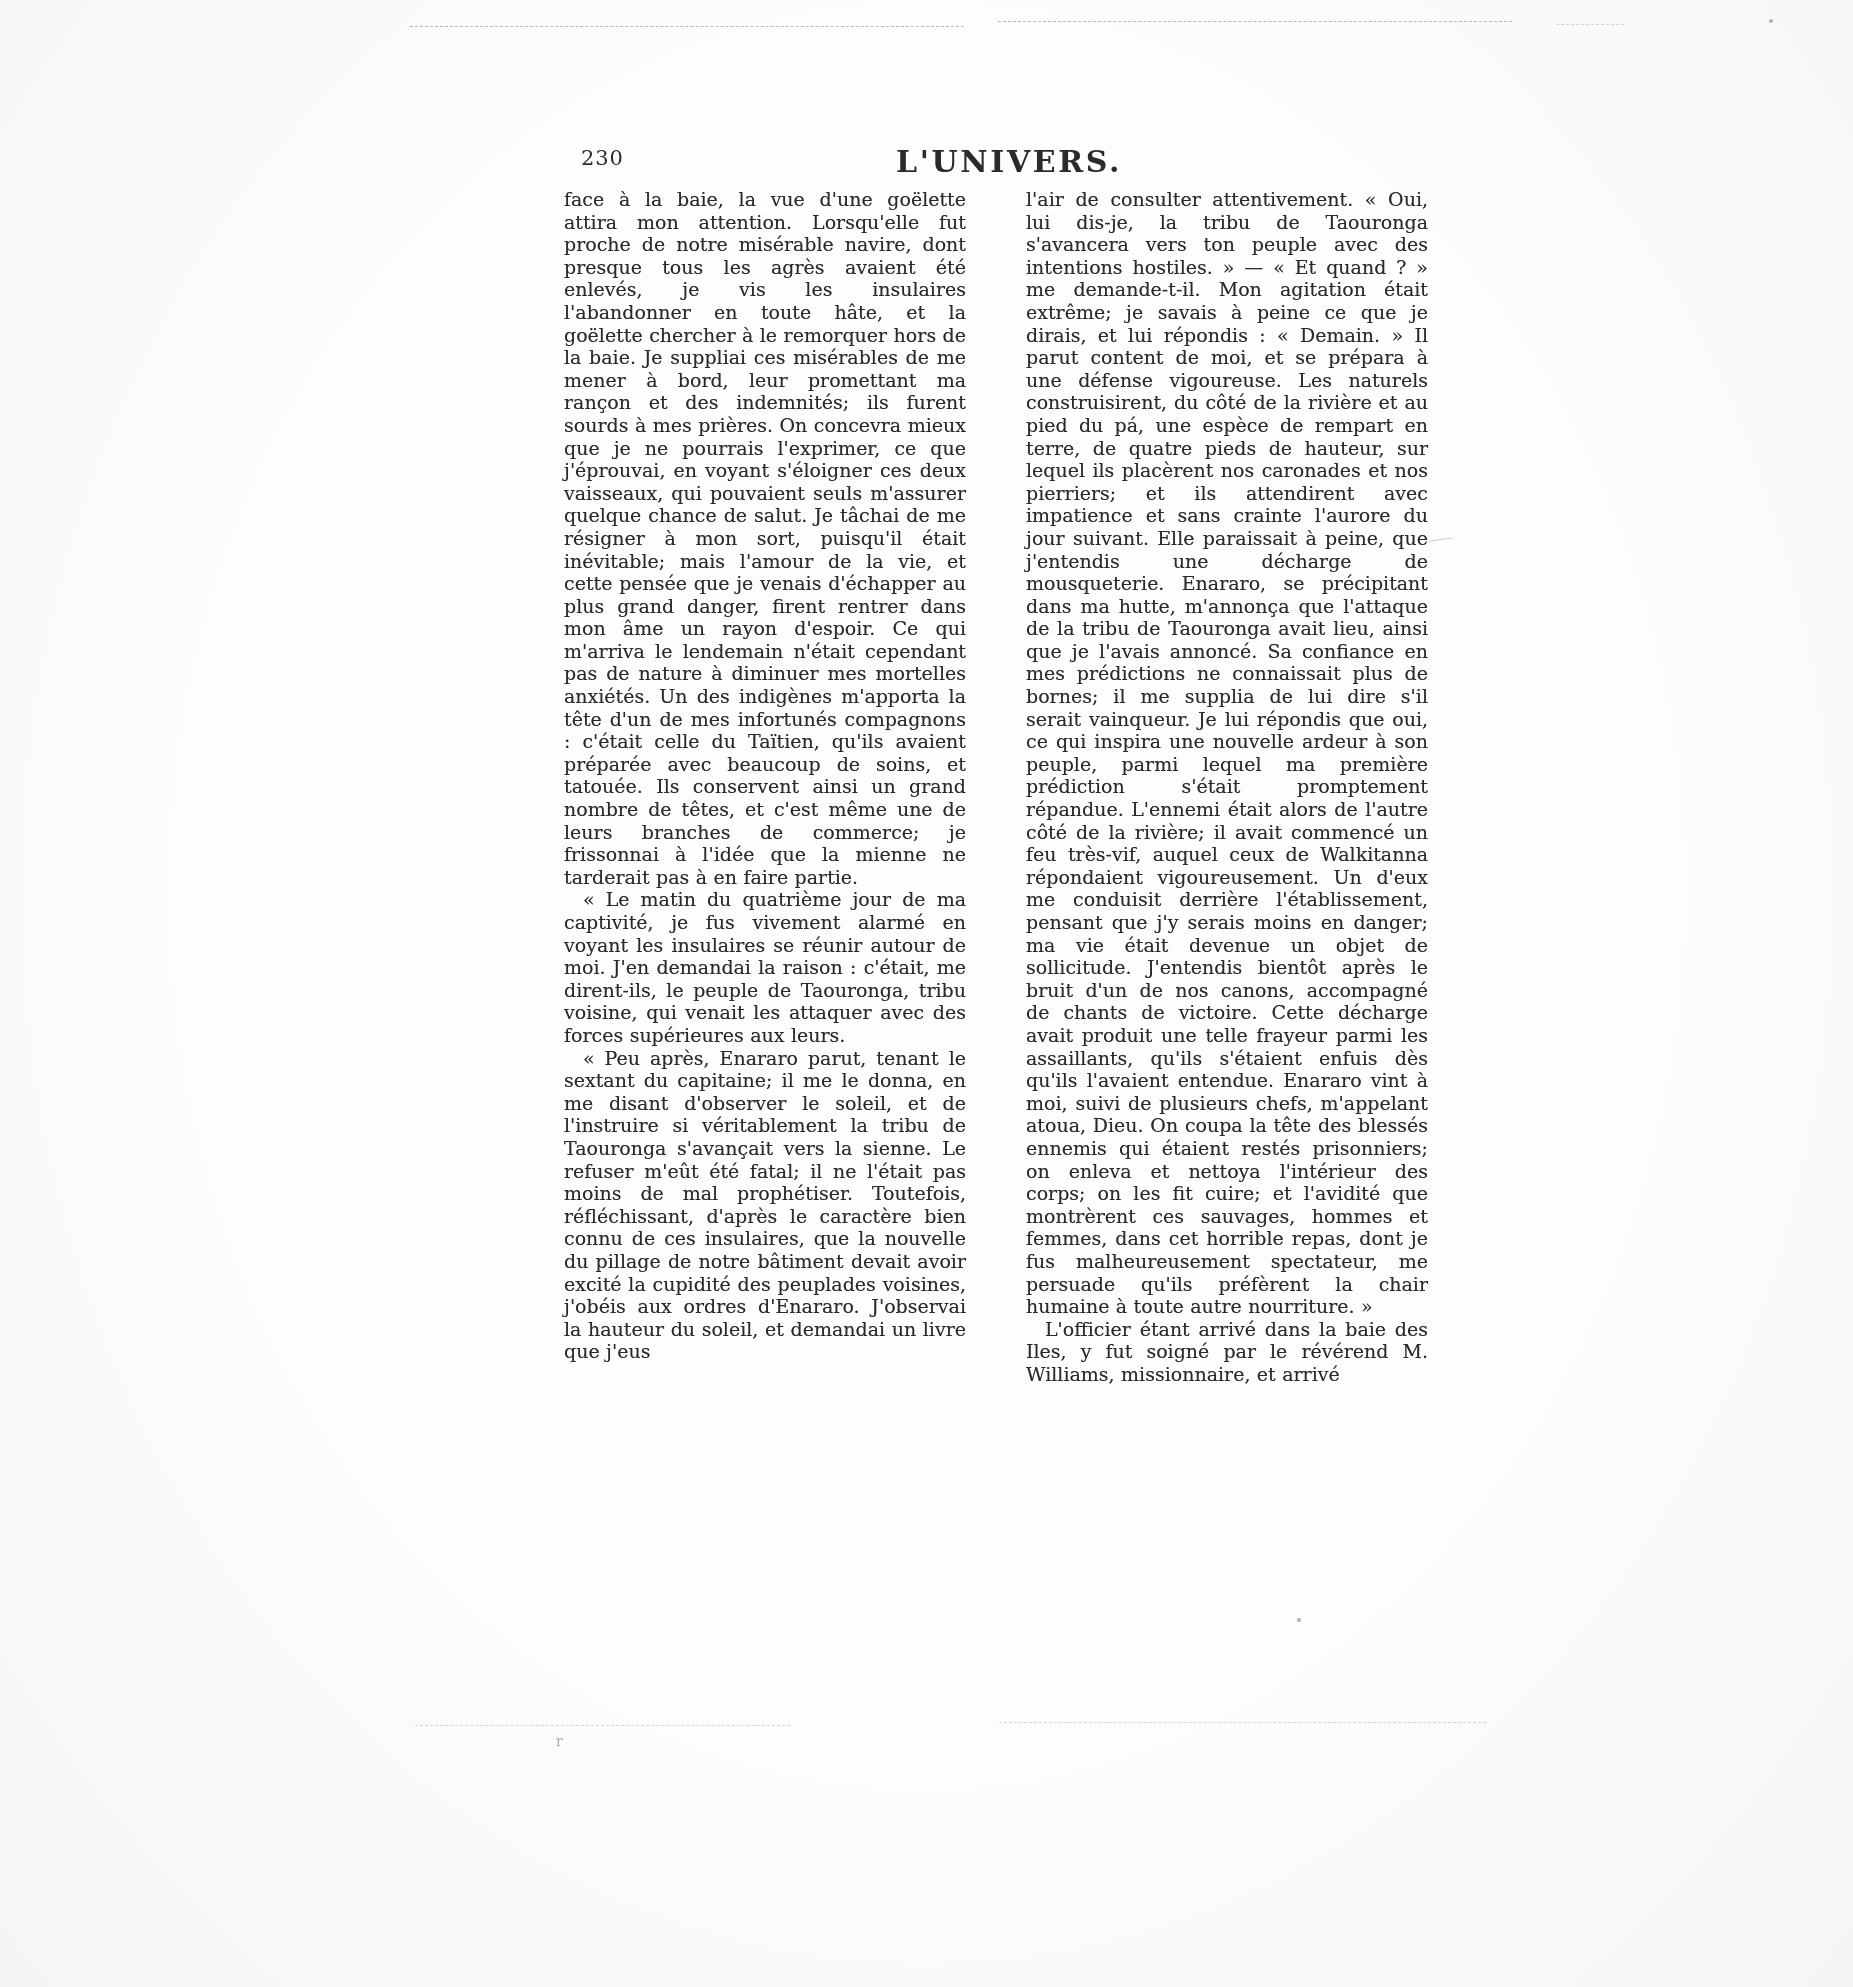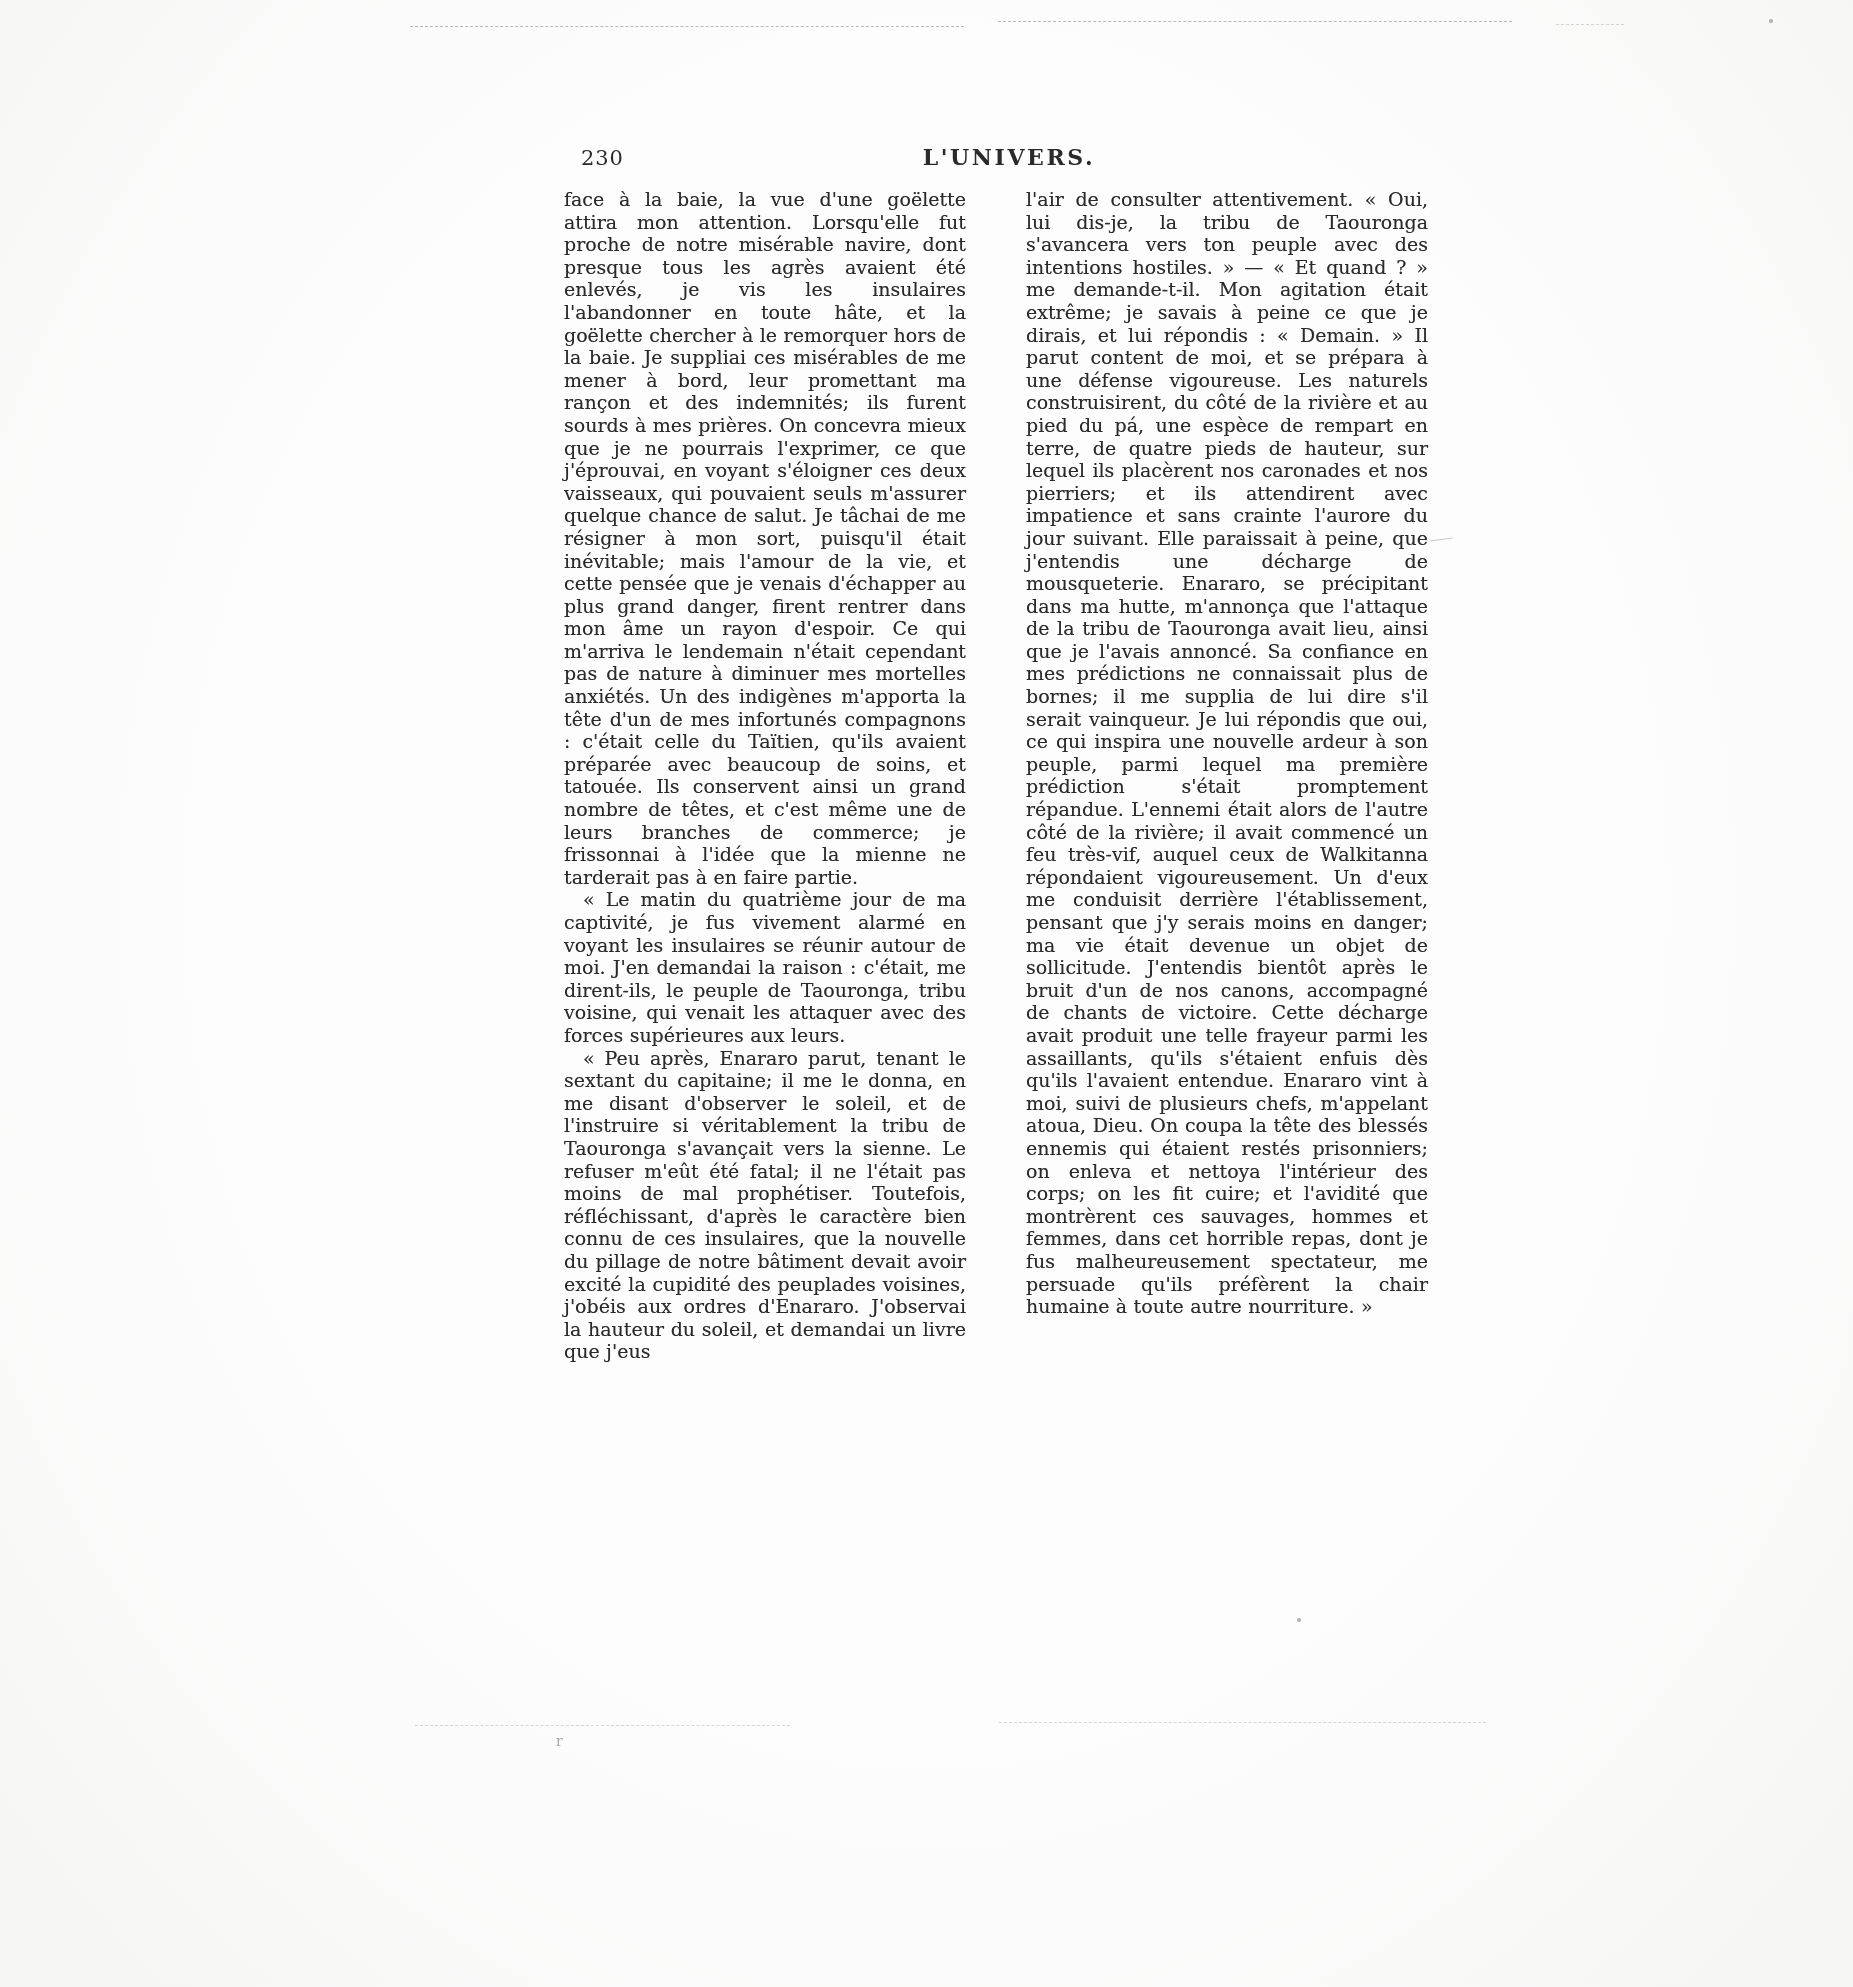--- a/index.html
+++ b/index.html
@@ -31,21 +31,21 @@
   .page-number {
     position: absolute;
     left: 0;
     top: 1.7px;
     font-size: 21px;
     letter-spacing: 0.9px;
   }
   .page-title {
     display: block;
     text-align: center;
-    font-size: 22px;
+    font-size: 30px;
     font-weight: bold;
     letter-spacing: 2.6px;
   }
   
   .columns {
     position: absolute;
     top: 188px;
     left: 554px;
     width: 856px;
     display: flex;
@@ -115,20 +115,21 @@
   </header>
 
   <main class="columns">
     <div class="col">
       <p class="para">face à la baie, la vue d'une goëlette attira mon attention. Lorsqu'elle fut proche de notre misérable navire, dont presque tous les agrès avaient été enlevés, je vis les insulaires l'abandonner en toute hâte, et la goëlette chercher à le remorquer hors de la baie. Je suppliai ces misérables de me mener à bord, leur promettant ma rançon et des indemnités; ils furent sourds à mes prières. On concevra mieux que je ne pourrais l'exprimer, ce que j'éprouvai, en voyant s'éloigner ces deux vaisseaux, qui pouvaient seuls m'assurer quelque chance de salut. Je tâchai de me résigner à mon sort, puisqu'il était inévitable; mais l'amour de la vie, et cette pensée que je venais d'échapper au plus grand danger, firent rentrer dans mon âme un rayon d'espoir. Ce qui m'arriva le lendemain n'était cependant pas de nature à diminuer mes mortelles anxiétés. Un des indigènes m'apporta la tête d'un de mes infortunés compagnons : c'était celle du Taïtien, qu'ils avaient préparée avec beaucoup de soins, et tatouée. Ils conservent ainsi un grand nombre de têtes, et c'est même une de leurs branches de commerce; je frissonnai à l'idée que la mienne ne tarderait pas à en faire partie.</p>
       <p class="para indent">« Le matin du quatrième jour de ma captivité, je fus vivement alarmé en voyant les insulaires se réunir autour de moi. J'en demandai la raison : c'était, me dirent-ils, le peuple de Taouronga, tribu voisine, qui venait les attaquer avec des forces supérieures aux leurs.</p>
       <p class="para indent">« Peu après, Enararo parut, tenant le sextant du capitaine; il me le donna, en me disant d'observer le soleil, et de l'instruire si véritablement la tribu de Taouronga s'avançait vers la sienne. Le refuser m'eût été fatal; il ne l'était pas moins de mal prophétiser. Toutefois, réfléchissant, d'après le caractère bien connu de ces insulaires, que la nouvelle du pillage de notre bâtiment devait avoir excité la cupidité des peuplades voisines, j'obéis aux ordres d'Enararo. J'observai la hauteur du soleil, et demandai un livre que j'eus</p>
     </div>
     <div class="col">
       <p class="para">l'air de consulter attentivement. « Oui, lui dis-je, la tribu de Taouronga s'avancera vers ton peuple avec des intentions hostiles. » — « Et quand ? » me demande-t-il. Mon agitation était extrême; je savais à peine ce que je dirais, et lui répondis : « Demain. » Il parut content de moi, et se prépara à une défense vigoureuse. Les naturels construisirent, du côté de la rivière et au pied du pá, une espèce de rempart en terre, de quatre pieds de hauteur, sur lequel ils placèrent nos caronades et nos pierriers; et ils attendirent avec impatience et sans crainte l'aurore du jour suivant. Elle paraissait à peine, que j'entendis une décharge de mousqueterie. Enararo, se précipitant dans ma hutte, m'annonça que l'attaque de la tribu de Taouronga avait lieu, ainsi que je l'avais annoncé. Sa confiance en mes prédictions ne connaissait plus de bornes; il me supplia de lui dire s'il serait vainqueur. Je lui répondis que oui, ce qui inspira une nouvelle ardeur à son peuple, parmi lequel ma première prédiction s'était promptement répandue. L'ennemi était alors de l'autre côté de la rivière; il avait commencé un feu très-vif, auquel ceux de Walkitanna répondaient vigoureusement. Un d'eux me conduisit derrière l'établissement, pensant que j'y serais moins en danger; ma vie était devenue un objet de sollicitude. J'entendis bientôt après le bruit d'un de nos canons, accompagné de chants de victoire. Cette décharge avait produit une telle frayeur parmi les assaillants, qu'ils s'étaient enfuis dès qu'ils l'avaient entendue. Enararo vint à moi, suivi de plusieurs chefs, m'appelant atoua, Dieu. On coupa la tête des blessés ennemis qui étaient restés prisonniers; on enleva et nettoya l'intérieur des corps; on les fit cuire; et l'avidité que montrèrent ces sauvages, hommes et femmes, dans cet horrible repas, dont je fus malheureusement spectateur, me persuade qu'ils préfèrent la chair humaine à toute autre nourriture. »</p>
+      <p class="para indent">L'officier étant arrivé dans la baie des Iles, y fut soigné par le révérend M. Williams, missionnaire, et arrivé</p>
     </div>
   </main>
 
   <div class="artifact faint" style="top:1725px; left:415px; width:375px;"></div>
   <div class="artifact faint" style="top:1722px; left:999px; width:487px;"></div>
   <span class="stray-glyph" style="top:1733px; left:556px;">r</span>
 
 </div>
 
 

